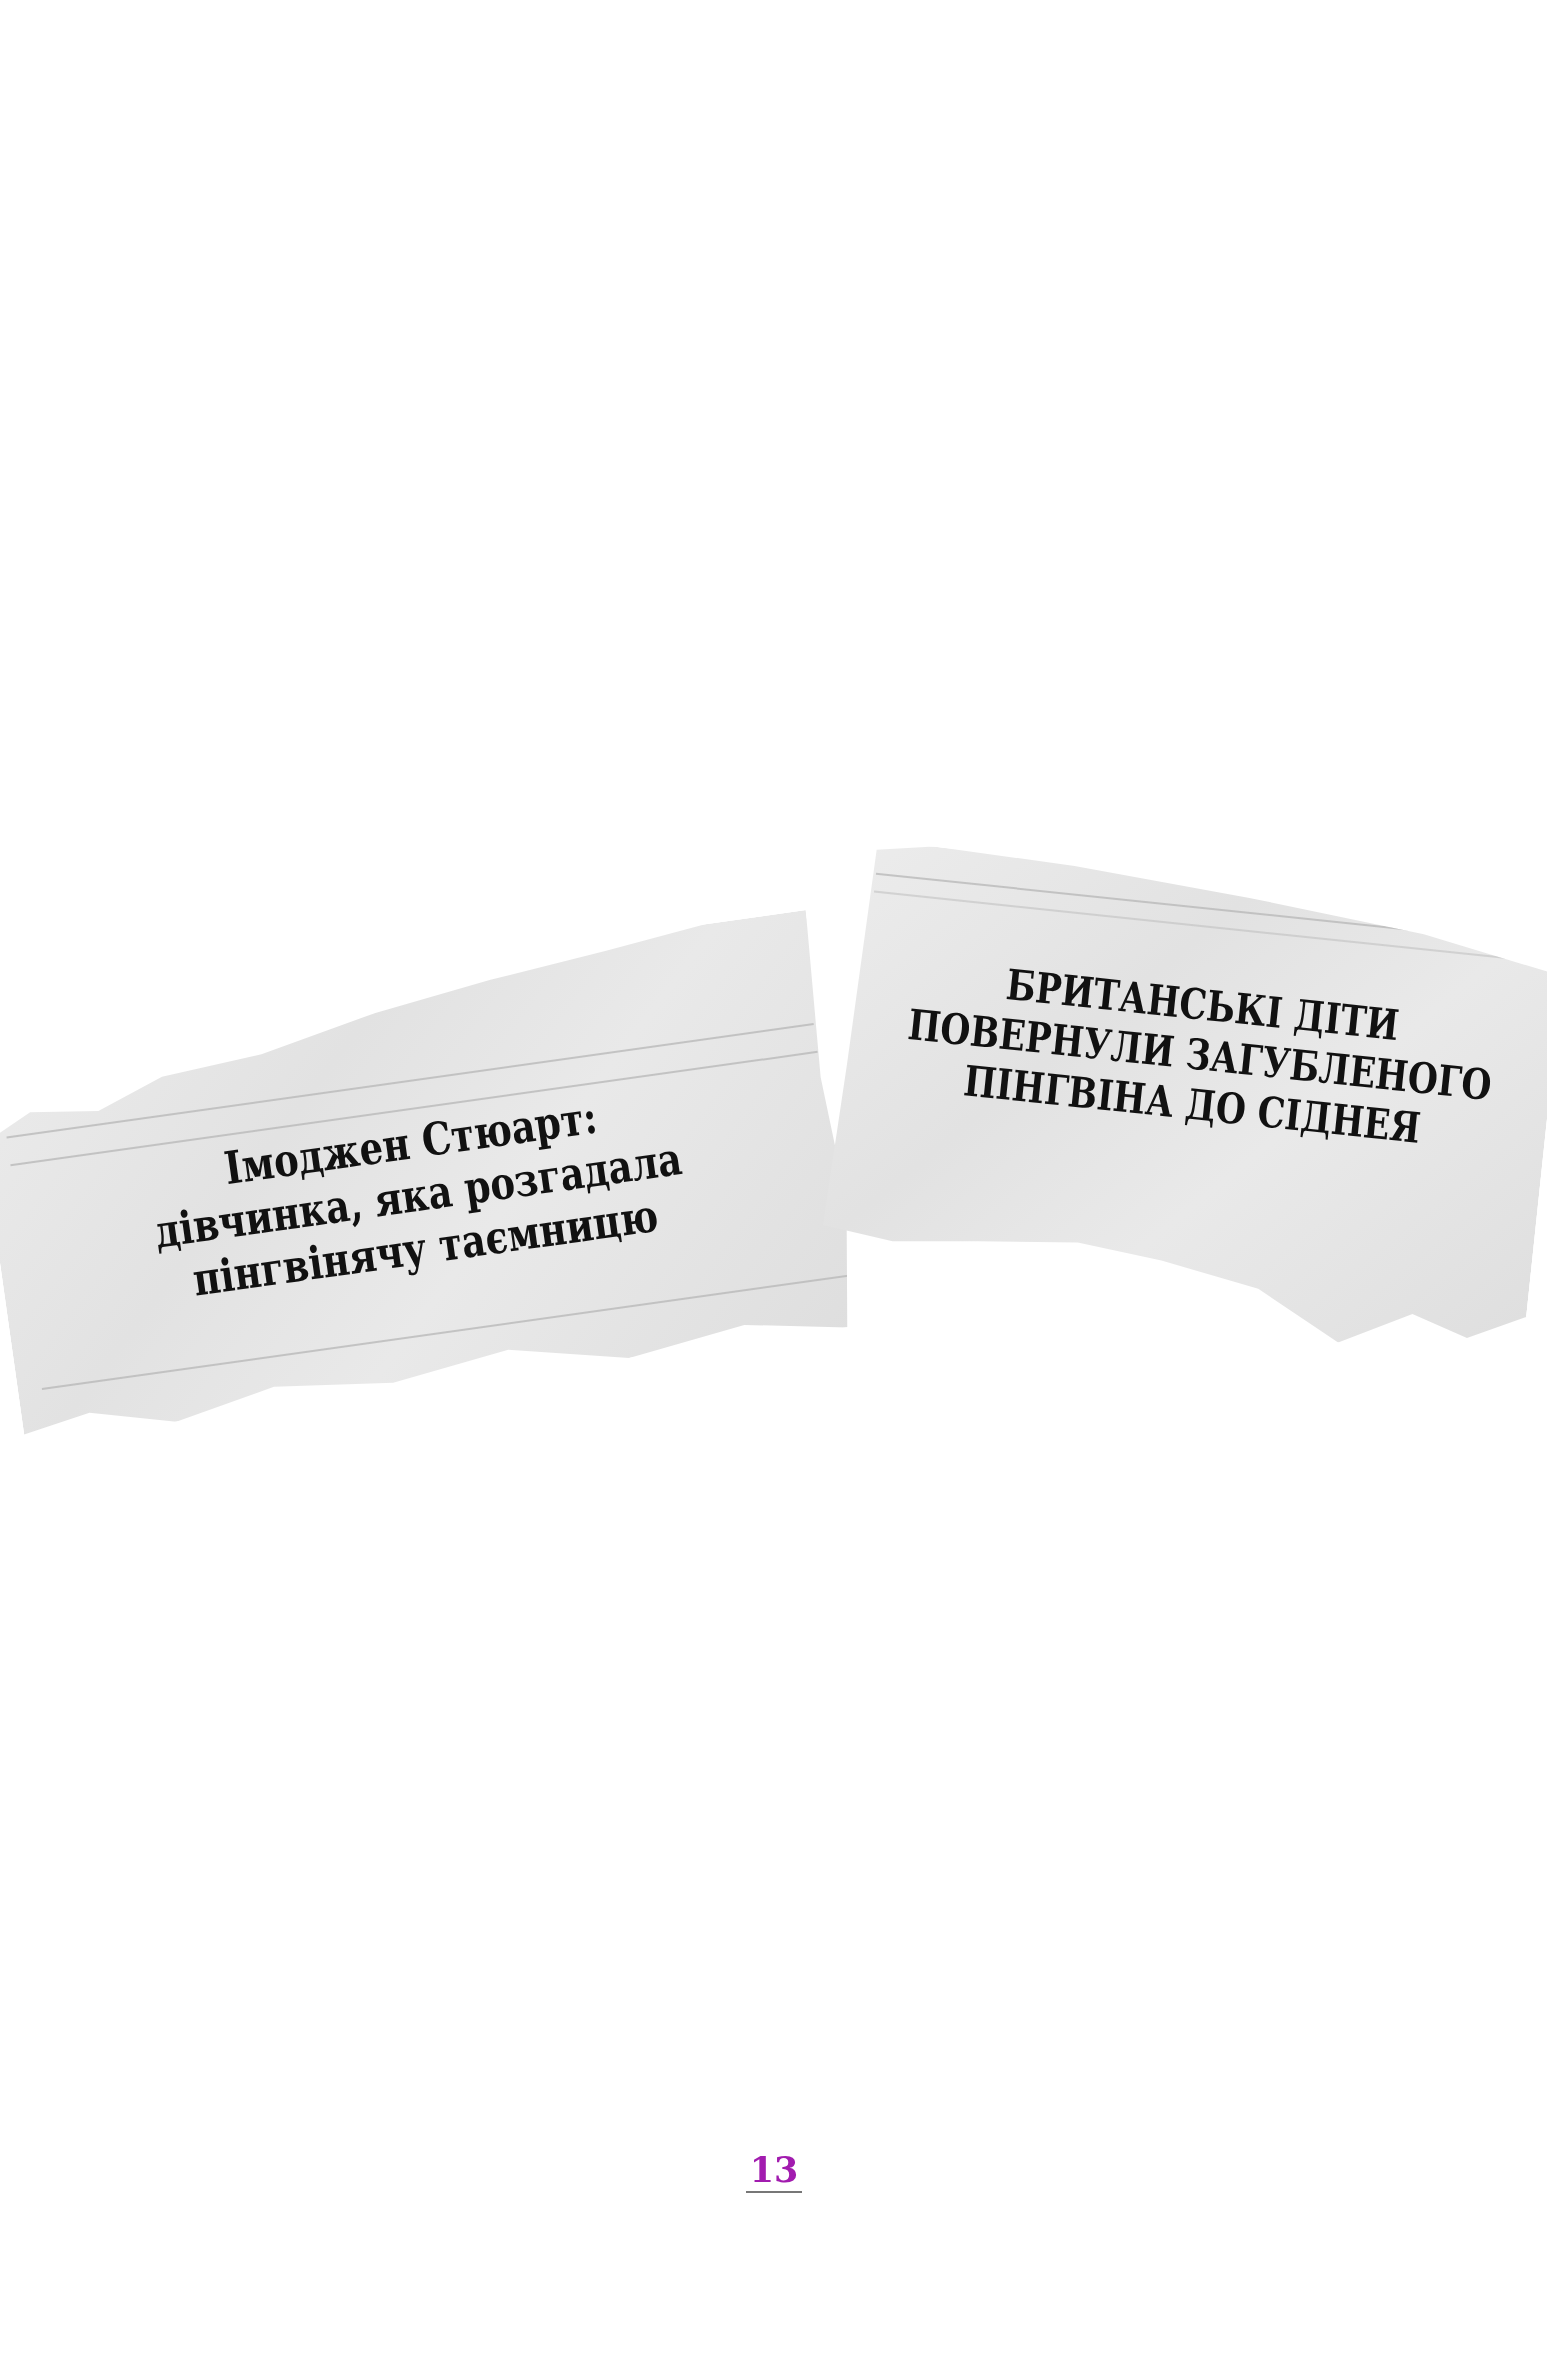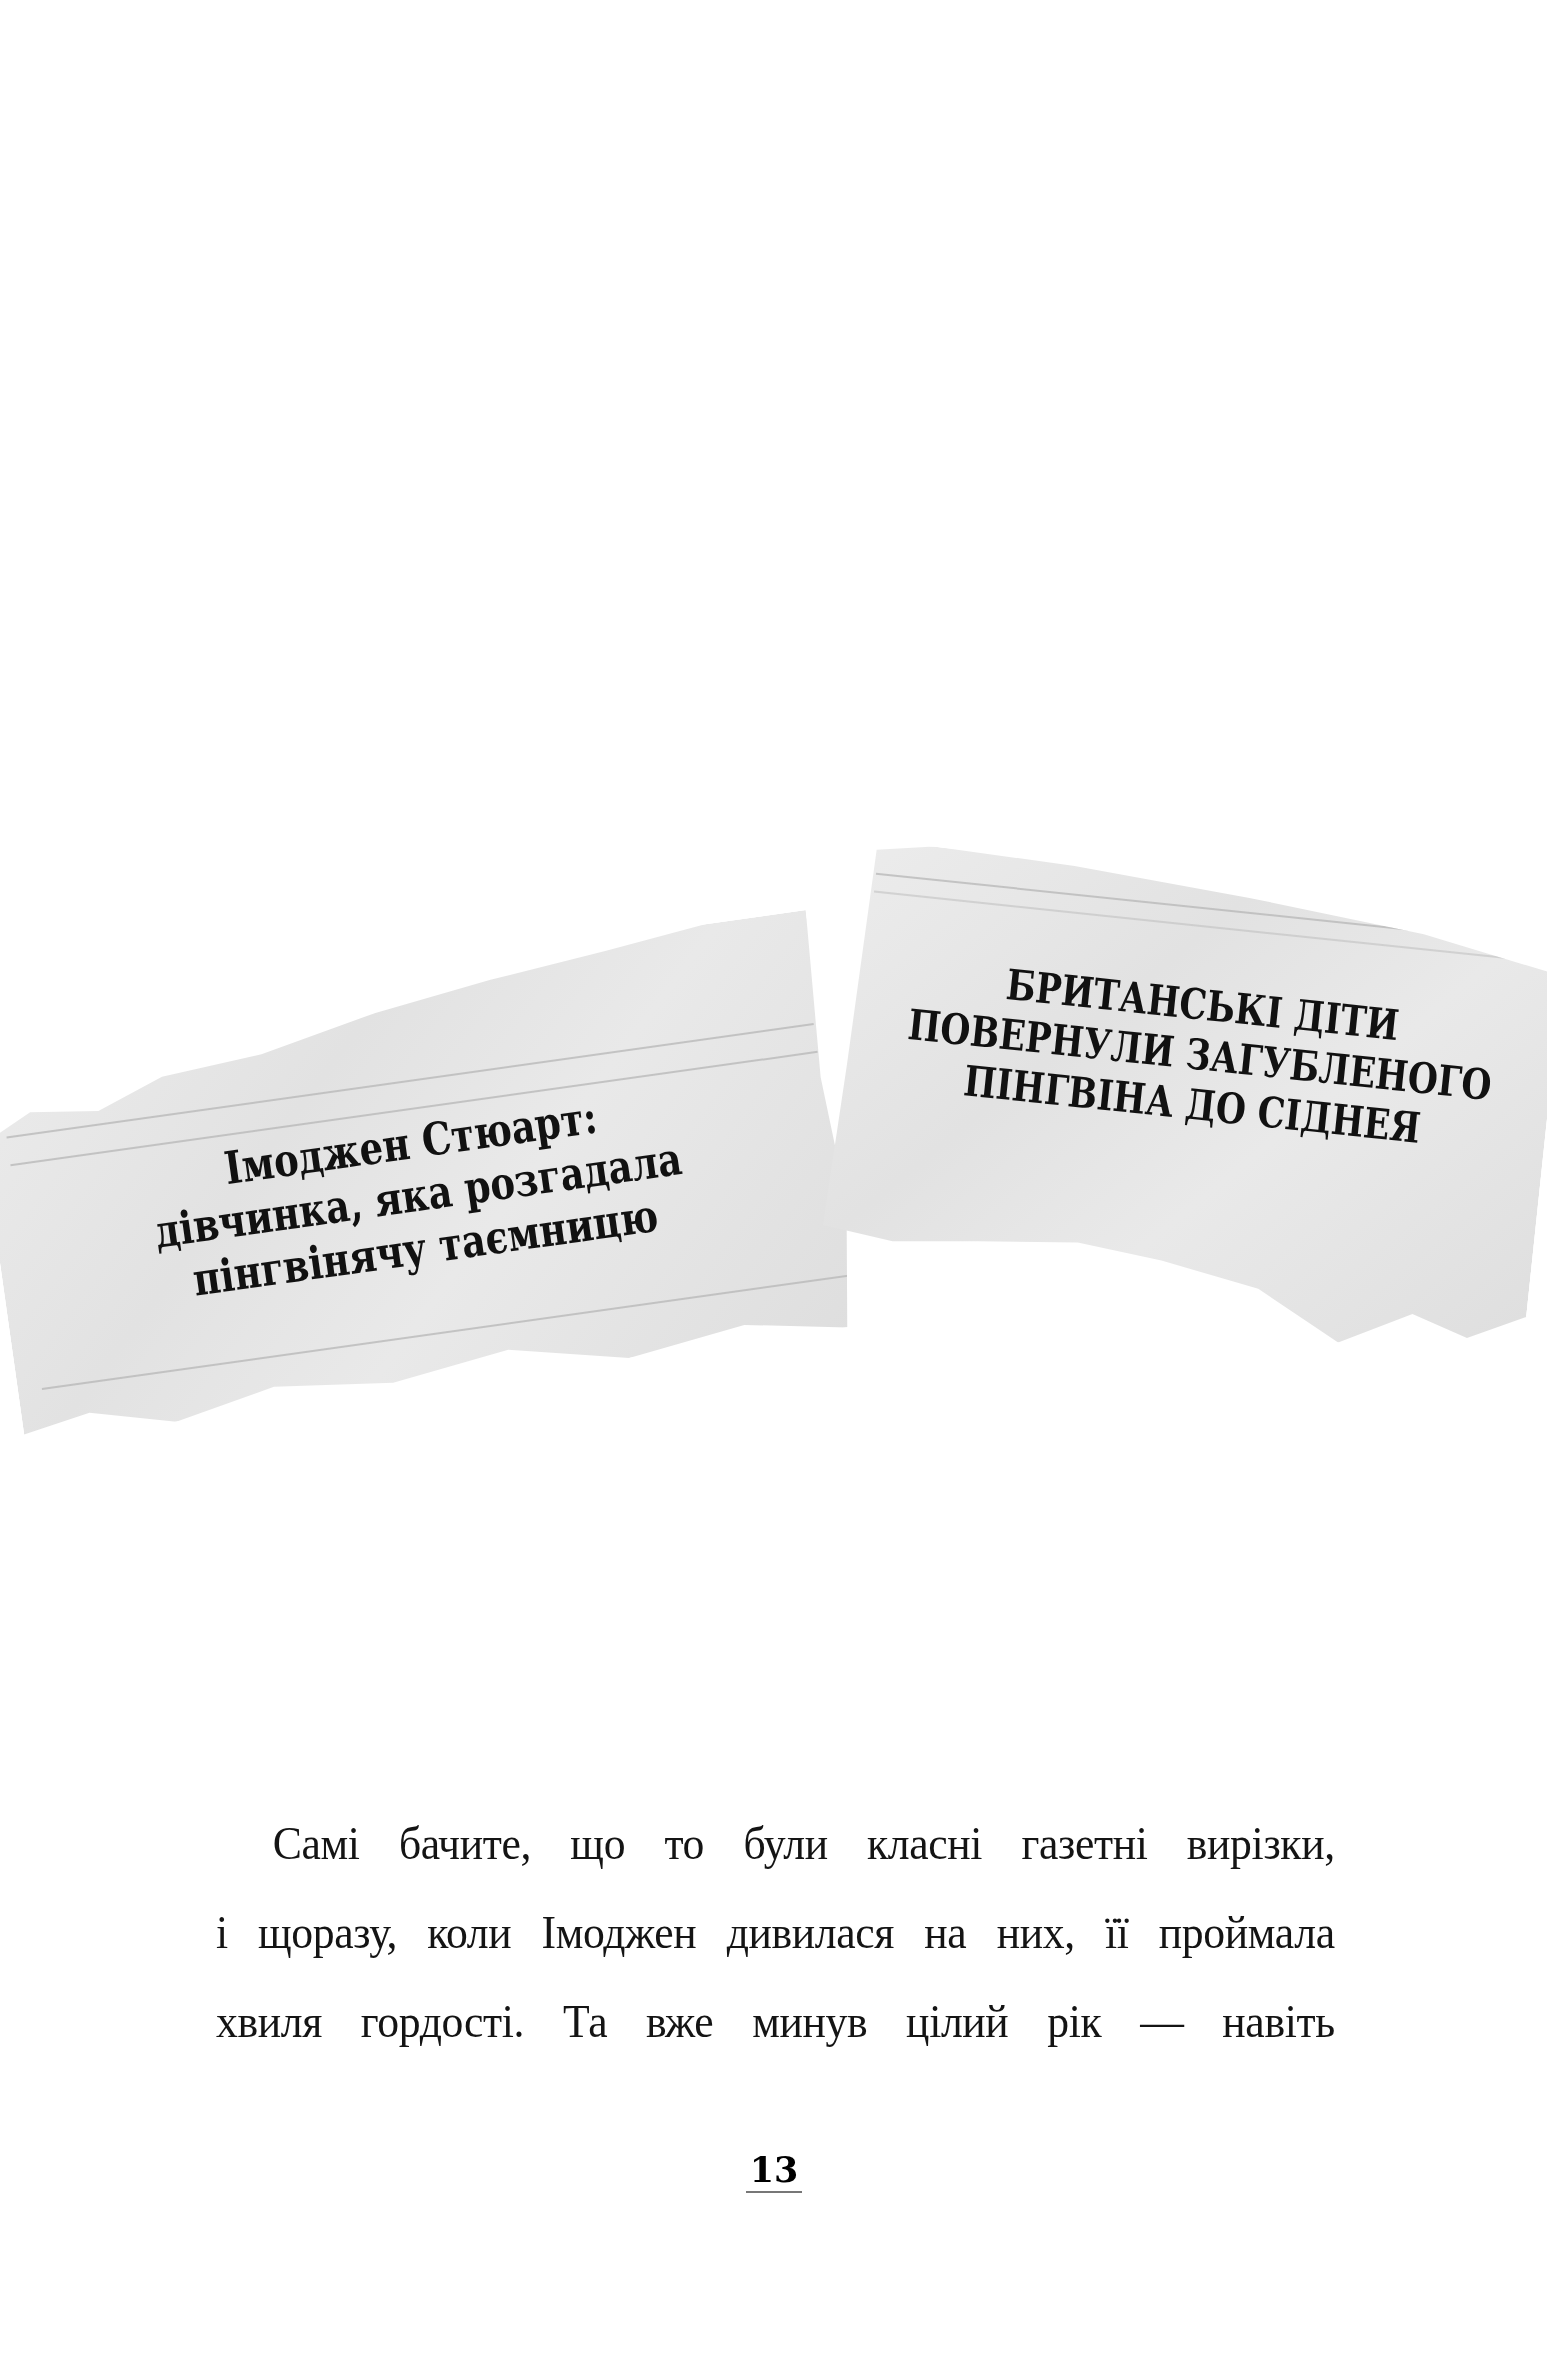--- a/index.html
+++ b/index.html
@@ -99,21 +99,21 @@
 
   .page-number {
     position: absolute;
     left: 0;
     width: 1548px;
     top: 2149px;
     text-align: center;
     font-family: "DejaVu Serif", serif;
     font-size: 35px;
     font-weight: bold;
-    color: #000000;
+    color: #a21caf;
   }
   .page-number-inner {
     display: inline-block;
     border-bottom: 2.4px solid #777777;
     padding: 0 3.2px 1.6px 3.2px;
     line-height: 1.1;
   }
 </style>
 </head>
 <body>
@@ -137,24 +137,19 @@
     <div class="clip-rule" style="left:16px; right:0; top:32px;"></div>
     <div class="clip-rule" style="left:16px; right:0; top:50px; opacity:0.5;"></div>
     <div class="clip-text" style="left:0; right:0; top:105px; font-size:42px; line-height:50px; transform:scaleX(0.82);">
       <span>БРИТАНСЬКІ ДІТИ</span>
       <span>ПОВЕРНУЛИ ЗАГУБЛЕНОГО</span>
       <span>ПІНГВІНА ДО СІДНЕЯ</span>
     </div>
   </div>
 
 
-  <div class="text-block" style="top:1799px;">
-    <span class="text-line indent">Самі бачите, що то були класні газетні вирізки,</span>
-    <span class="text-line">і щоразу, коли Імоджен дивилася на них, її проймала</span>
-    <span class="text-line">хвиля гордості. Та вже минув цілий рік — навіть</span>
-  </div>
 
   <div class="page-number">
     <span class="page-number-inner">13</span>
   </div>
 
 </div>
 
 
 </body></html>

